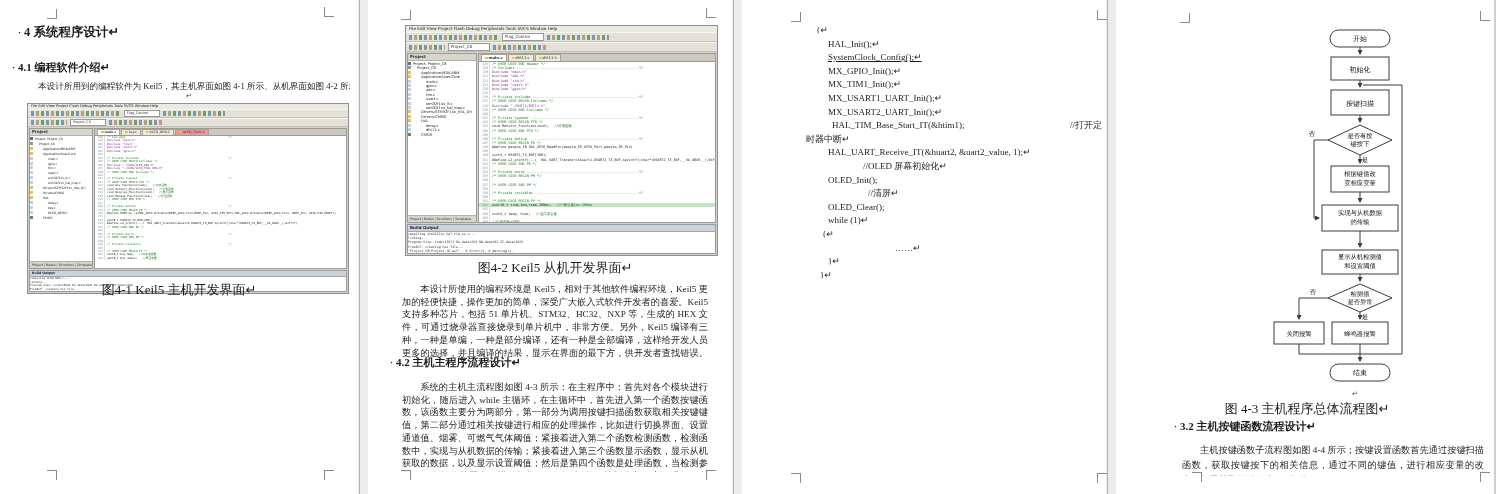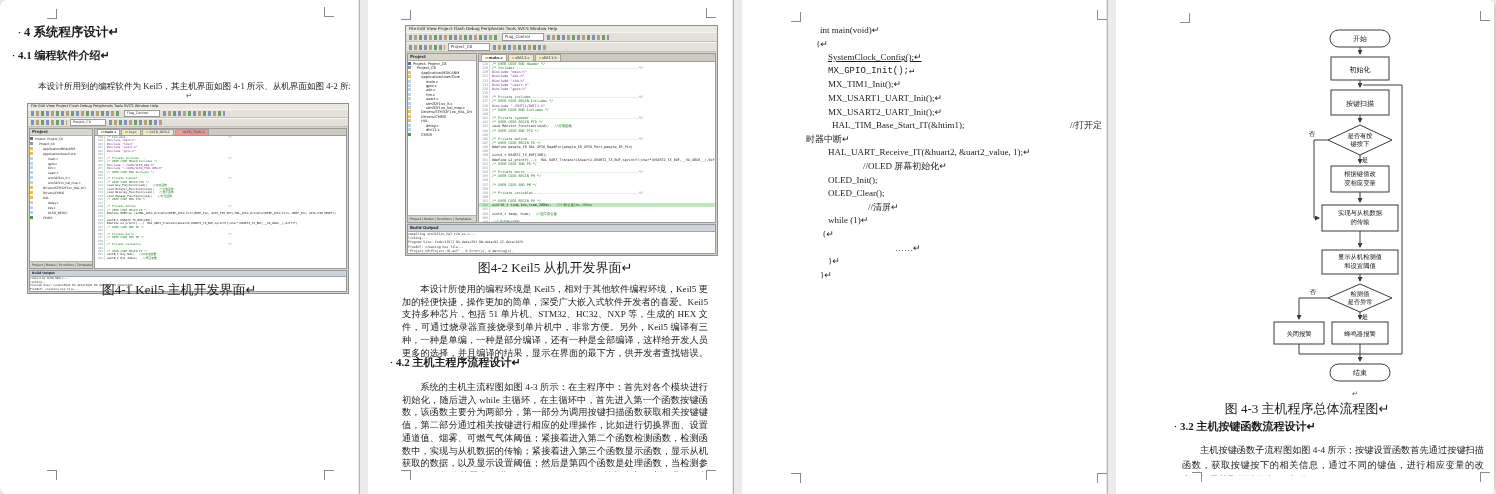--- a/index.html
+++ b/index.html
@@ -1,17 +1,17 @@
 <!DOCTYPE html>
 <html><head>
 <meta charset="utf-8">
 <style>
   html,body{margin:0;padding:0;background:#e9e9e9;}
   #canvas{position:relative;width:1496px;height:494px;overflow:hidden;background:#ececec;
-          font-family:"Liberation Serif",serif;color:#1c1c1c;border-radius:8px;}
+          font-family:"Liberation Serif",serif;color:#1c1c1c;}
   .page{position:absolute;top:0;height:494px;background:#fff;}
   #p1{left:0;width:358px}#p2{left:368px;width:364px}#p3{left:742px;width:364px}#p4{left:1116px;width:378px}
   .gap{position:absolute;top:0;height:494px;width:8px;background:#ececec;border-left:1px solid #b3b3b3;border-right:1px solid #b3b3b3;}
   .edge{position:absolute;top:0;height:494px;left:1494px;width:2px;background:#cfcfcf;}
   .cmark{position:absolute;width:9px;height:9px;border:0 solid #8a8a8a;}
   .cmark.tl{border-bottom-width:1px;border-right-width:1px}
   .cmark.tr{border-bottom-width:1px;border-left-width:1px}
   .cmark.bl{border-top-width:1px;border-right-width:1px}
   .cmark.br{border-top-width:1px;border-left-width:1px}
   .h1{position:absolute;font-weight:bold;font-size:12.5px;white-space:nowrap;}
@@ -89,21 +89,21 @@
   <div class="gap" style="left:1107px"></div>
   <div class="edge"></div>
 
   <div class="page" id="p1">
     <div class="cmark tl" style="left:47px;top:9px"></div>
     <div class="cmark tr" style="left:324px;top:7px"></div>
     <div class="cmark bl" style="left:47px;top:470px"></div>
     <div class="cmark br" style="left:324px;top:470px"></div>
 
     <div class="h1" style="left:18px;top:24px"><span class="bullet">·</span><span>4  系统程序设计↵</span></div>
-    <div class="h2" style="left:12px;top:48px"><span class="bullet">·</span><span>4.1  编程软件介绍↵</span></div>
+    <div class="h2" style="left:12px;top:60px"><span class="bullet">·</span><span>4.1  编程软件介绍↵</span></div>
     <div class="para" style="left:38px;top:80px;width:312px;white-space:nowrap;font-size:8.6px;">本设计所用到的编程软件为 Keil5，其主机界面如图 4-1 所示、从机界面如图 4-2 所示</div>
     <div class="pmark" style="left:186px;top:92px">↵</div>
 
     <div class="keil" id="keil1" style="left:27px;top:103px;width:320px;height:189px">
       <div class="k-menu">File  Edit  View  Project  Flash  Debug  Peripherals  Tools  SVCS  Window  Help</div>
       <div class="k-tb">
         <div class="k-icons ka"></div>
         <span class="k-combo">Flag_Control</span>
         <div class="k-icons kb"></div>
       </div>
@@ -312,34 +312,34 @@
     <div class="para" style="left:34px;top:381px;width:306px;height:91px"><span class="ind"></span><span>系统的主机主流程图如图 4-3 所示：在主程序中：首先对各个模块进行初始化，随后进入 while 主循环，在主循环中，首先进入第一个函数按键函数，该函数主要分为两部分，第一部分为调用按键扫描函数获取相关按键键值，第二部分通过相关按键进行相应的处理操作，比如进行切换界面、设置通道值、烟雾、可燃气气体阈值；紧接着进入第二个函数检测函数，检测函数中，实现与从机数据的传输；紧接着进入第三个函数显示函数，显示从机获取的数据，以及显示设置阈值；然后是第四个函数是处理函数，当检测参数值不在阈值范围内，进行报警，否则不报警，其部分主程序源码如下所示：↵</span></div>
   </div>
 
   <div class="page" id="p3">
     <div class="cmark tl" style="left:49px;top:12px"></div>
     <div class="cmark tr" style="left:355px;top:10px"></div>
     <div class="cmark bl" style="left:49px;top:473px"></div>
     <div class="cmark br" style="left:355px;top:473px"></div>
 
     <div class="p3">
-        <div><span class="lt" style="padding-left: 14px;">int main(void)↵</span></div>
         <div><span class="lt" style="padding-left: 10px;">{↵</span></div>
+        <div><span class="lt" style="padding-left: 22px;">HAL_Init();↵</span></div>
         <div><span class="lt" style="padding-left: 22px; text-decoration: underline;">SystemClock_Config();↵</span></div>
-        <div><span class="lt" style="padding-left: 22px; font-family: Liberation Mono, monospace;">MX_GPIO_Init();↵</span></div>
+        <div><span class="lt" style="padding-left: 22px;">MX_GPIO_Init();↵</span></div>
         <div><span class="lt" style="padding-left: 22px;">MX_TIM1_Init();↵</span></div>
         <div><span class="lt" style="padding-left: 22px;">MX_USART1_UART_Init();↵</span></div>
         <div><span class="lt" style="padding-left: 22px;">MX_USART2_UART_Init();↵</span></div>
         <div><span class="lt" style="padding-left: 26px;">HAL_TIM_Base_Start_IT(&amp;htim1);</span><span class="lr">//打开定</span></div>
         <div><span class="lt">时器中断↵</span></div>
         <div><span class="lt" style="padding-left: 22px;">HAL_UART_Receive_IT(&amp;huart2, &amp;uart2_value, 1);↵</span></div>
         <div><span class="lt" style="padding-left: 57px;">//OLED 屏幕初始化↵</span></div>
         <div><span class="lt" style="padding-left: 22px;">OLED_Init();</span></div>
+        <div><span class="lt" style="padding-left: 62px;">//清屏↵</span></div>
         <div><span class="lt" style="padding-left: 22px;">OLED_Clear();</span></div>
-        <div><span class="lt" style="padding-left: 62px;">//清屏↵</span></div>
         <div><span class="lt" style="padding-left: 22px;">while (1)↵</span></div>
         <div><span class="lt" style="padding-left: 16px;">{↵</span></div>
         <div><span class="lt" style="padding-left: 89px;">……↵</span></div>
         <div><span class="lt" style="padding-left: 22px;">}↵</span></div>
         <div><span class="lt" style="padding-left: 14px;">}↵</span></div>
       </div>
   </div>
 
   <div class="page" id="p4">
     <div class="cmark tl" style="left:64px;top:13px"></div>

